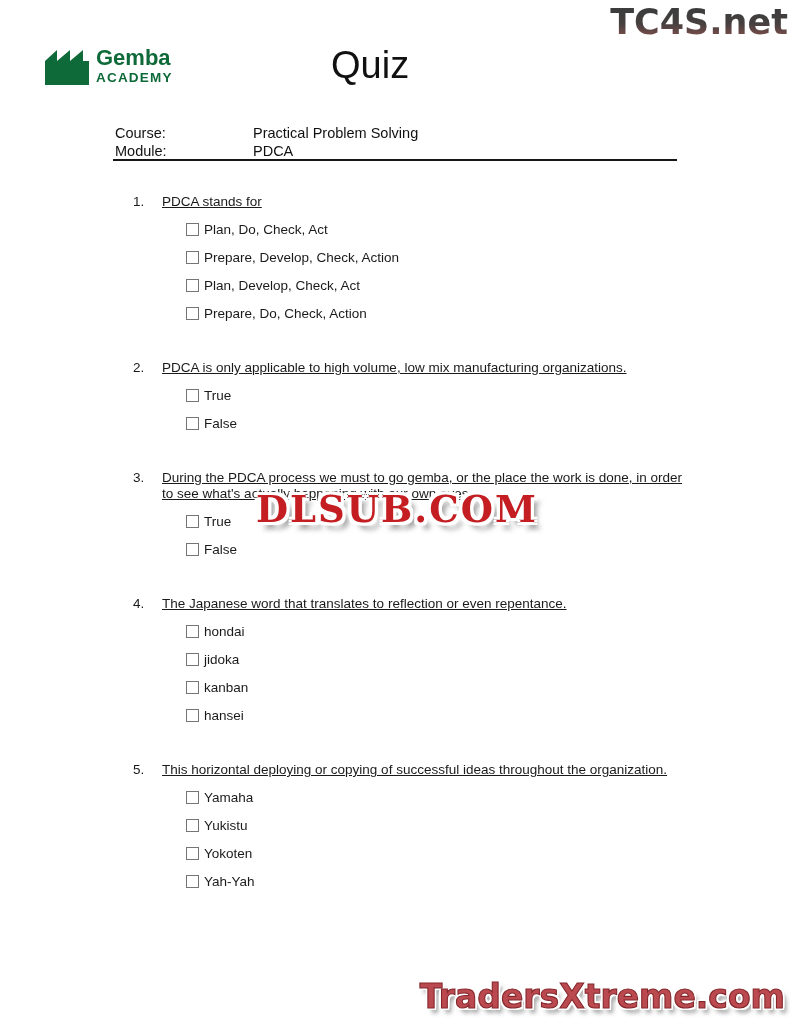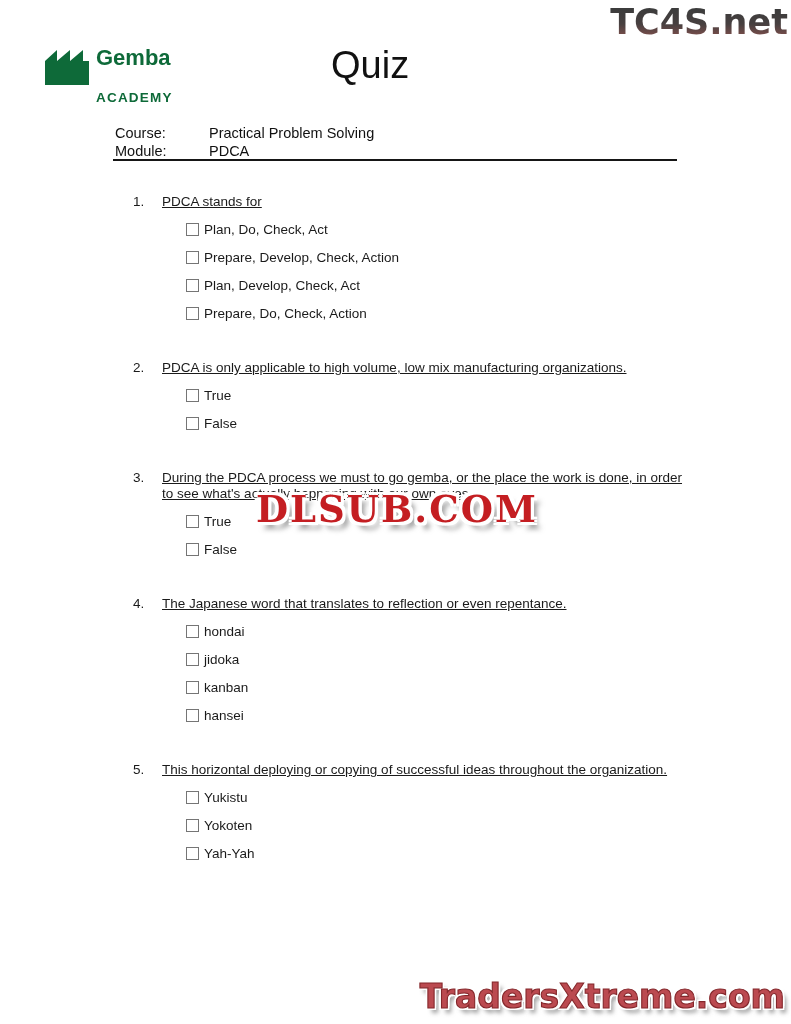--- a/index.html
+++ b/index.html
@@ -20,34 +20,34 @@
     font-family:"DejaVu Sans", sans-serif;
     font-weight:bold; font-size:35px; letter-spacing:0px;
     background:linear-gradient(180deg, #3c3c3c 18%, #474040 55%, #8a524e 95%);
     -webkit-background-clip:text; background-clip:text;
     color:transparent;
   }
 
   
   .logo { position:absolute; left:45px; top:45px; display:flex; align-items:flex-start; gap:7px; }
   .logo-icon { width:44px; height:40px; }
-  .logo-text { display:flex; flex-direction:column; line-height:1; padding-top:2px;gap:20px; }
+  .logo-text { display:flex; flex-direction:column; line-height:1; padding-top:2px; }
   .logo-brand { color:#0e6a39; font-weight:bold; font-size:22px; letter-spacing:0px; }
   .logo-sub { color:#0e6a39; font-weight:bold; font-size:13.5px; letter-spacing:1.2px; margin-top:2px; }
 
   
   .quiz-title {
     position:absolute; left:331px; top:44px;
     font-size:38px; font-weight:normal; color:#111;
     letter-spacing:0px;
   }
 
   
   .meta { position:absolute; left:115px; top:124px; font-size:14.5px; color:#111; }
-  .meta-row { display:flex; line-height:18px; }
+  .meta-row { display:flex; line-height:18px;gap:44px; }
   .meta-label { width:94px; }
   .meta-rule { position:absolute; left:113px; top:159px; width:564px; height:2px; background:#161616; }
 
   
   .questions { position:absolute; left:133px; top:194px; width:558px; }
   .question { position:relative; padding-left:29px; margin-bottom:38px; font-size:13.5px; color:#1a1a1a; }
   .q-num { position:absolute; left:0; top:0; line-height:16px; }
   .q-text { line-height:16px; margin-bottom:11px; }
   .q-line { white-space:nowrap;text-decoration:underline; }
   .option-row { display:flex; align-items:center; height:17px; margin-bottom:11px; cursor:pointer;padding-left:24px; }
@@ -198,20 +198,24 @@
         </div>
       </div>
       <div class="question">
         <span class="q-num">5.</span>
         <div class="q-text">
           <div class="q-line">This horizontal deploying or copying of successful ideas throughout the organization.</div>
         </div>
         <div class="options">
           <div class="option-row">
             <span class="checkbox"></span>
+            <span class="option-label">Yamaha</span>
+          </div>
+          <div class="option-row">
+            <span class="checkbox"></span>
             <span class="option-label">Yukistu</span>
           </div>
           <div class="option-row">
             <span class="checkbox"></span>
             <span class="option-label">Yokoten</span>
           </div>
           <div class="option-row">
             <span class="checkbox"></span>
             <span class="option-label">Yah-Yah</span>
           </div>

